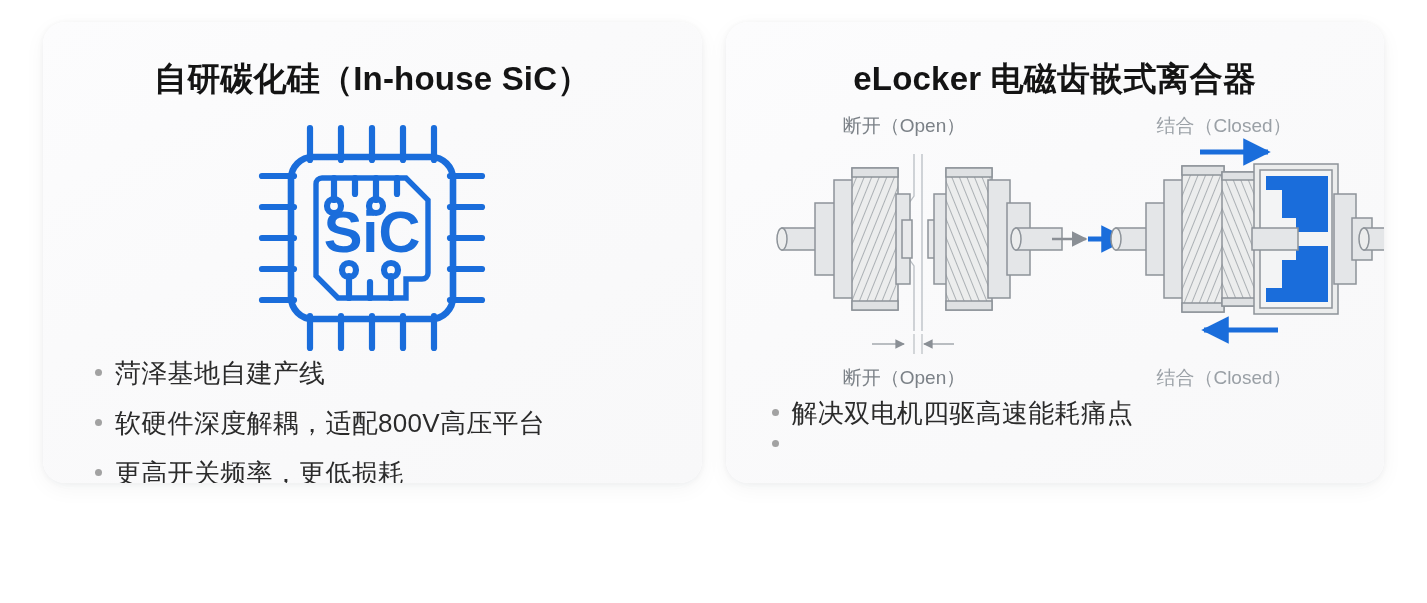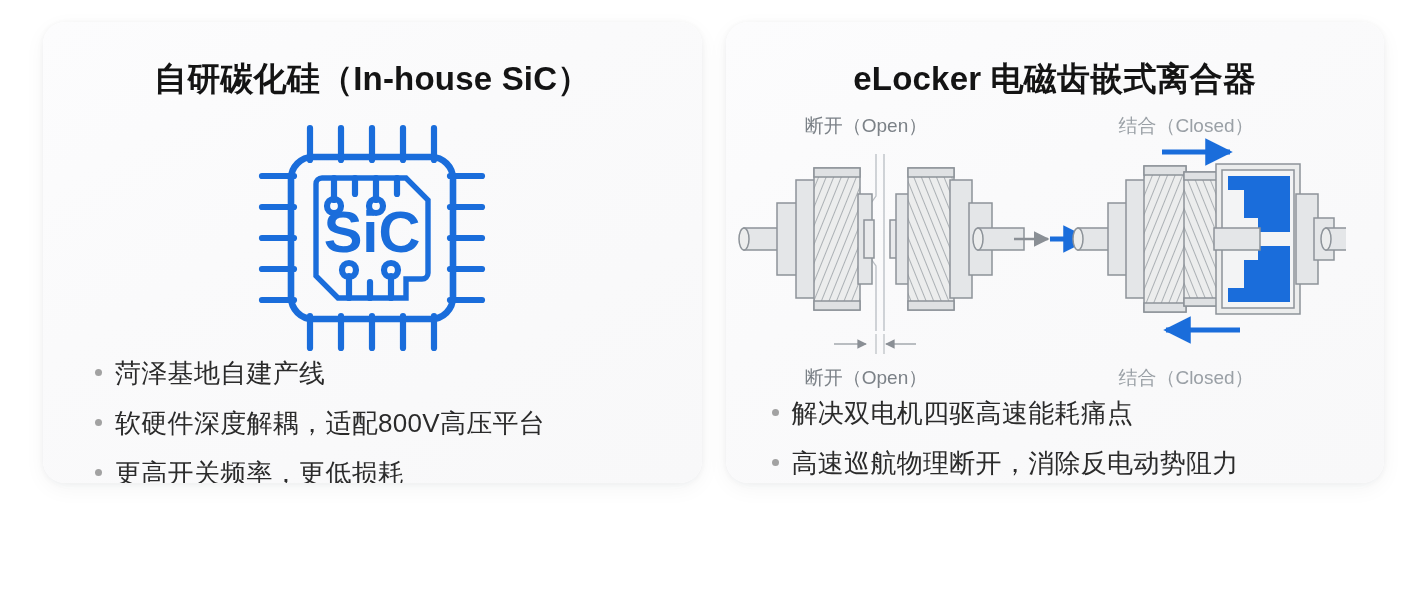--- a/index.html
+++ b/index.html
@@ -49,21 +49,21 @@
     align-items:center;
     justify-content:center;
     text-decoration:underline;
   }
 
   
   .elocker-wrap{
     margin-top:8px;
     width:100%;
     display:flex;
-    justify-content:flex-start;
+    justify-content:flex-end;
   }
 
   
   .bullets{
     width:100%;
     margin-top:auto;
     padding:0 0 46px 46px;
     list-style:none;
   }
   .card:first-child .bullets{ padding-left:52px; }
@@ -293,18 +293,17 @@
       </svg>
     </div>
 
     <ul class="bullets">
       <li class="bullet">
         <span class="dot"></span>
         <span>解决双电机四驱高速能耗痛点</span>
       </li>
       <li class="bullet">
         <span class="dot"></span>
-        <span>高速巡航物理断开，消除反电动势阻力</span>
       </li>
     </ul>
   </section>
 
 </div>
 
 </body></html>

